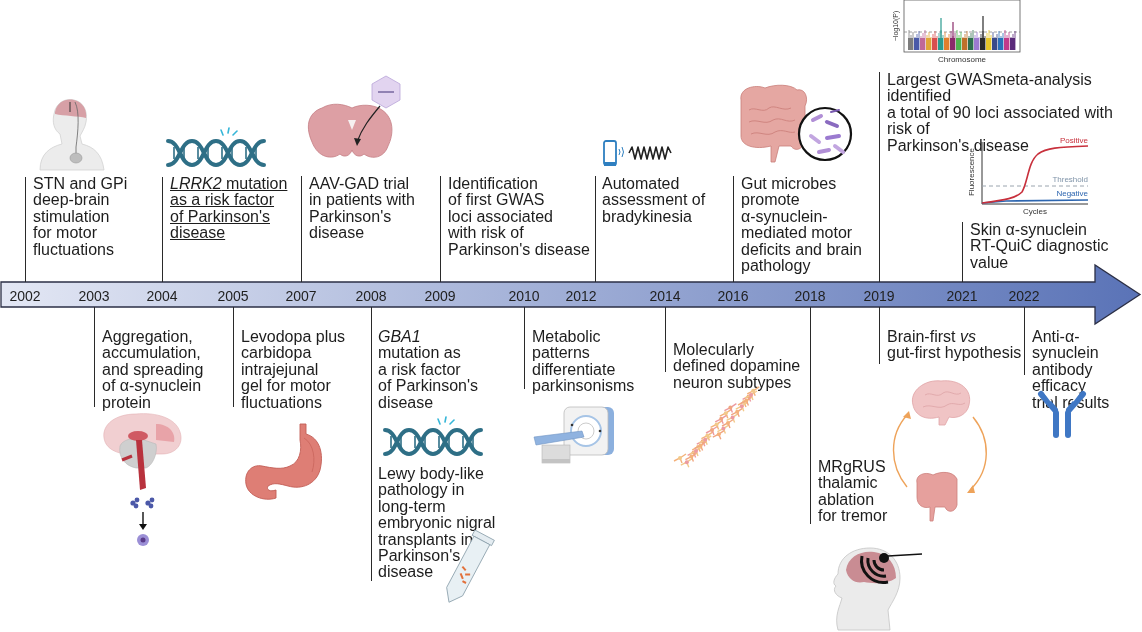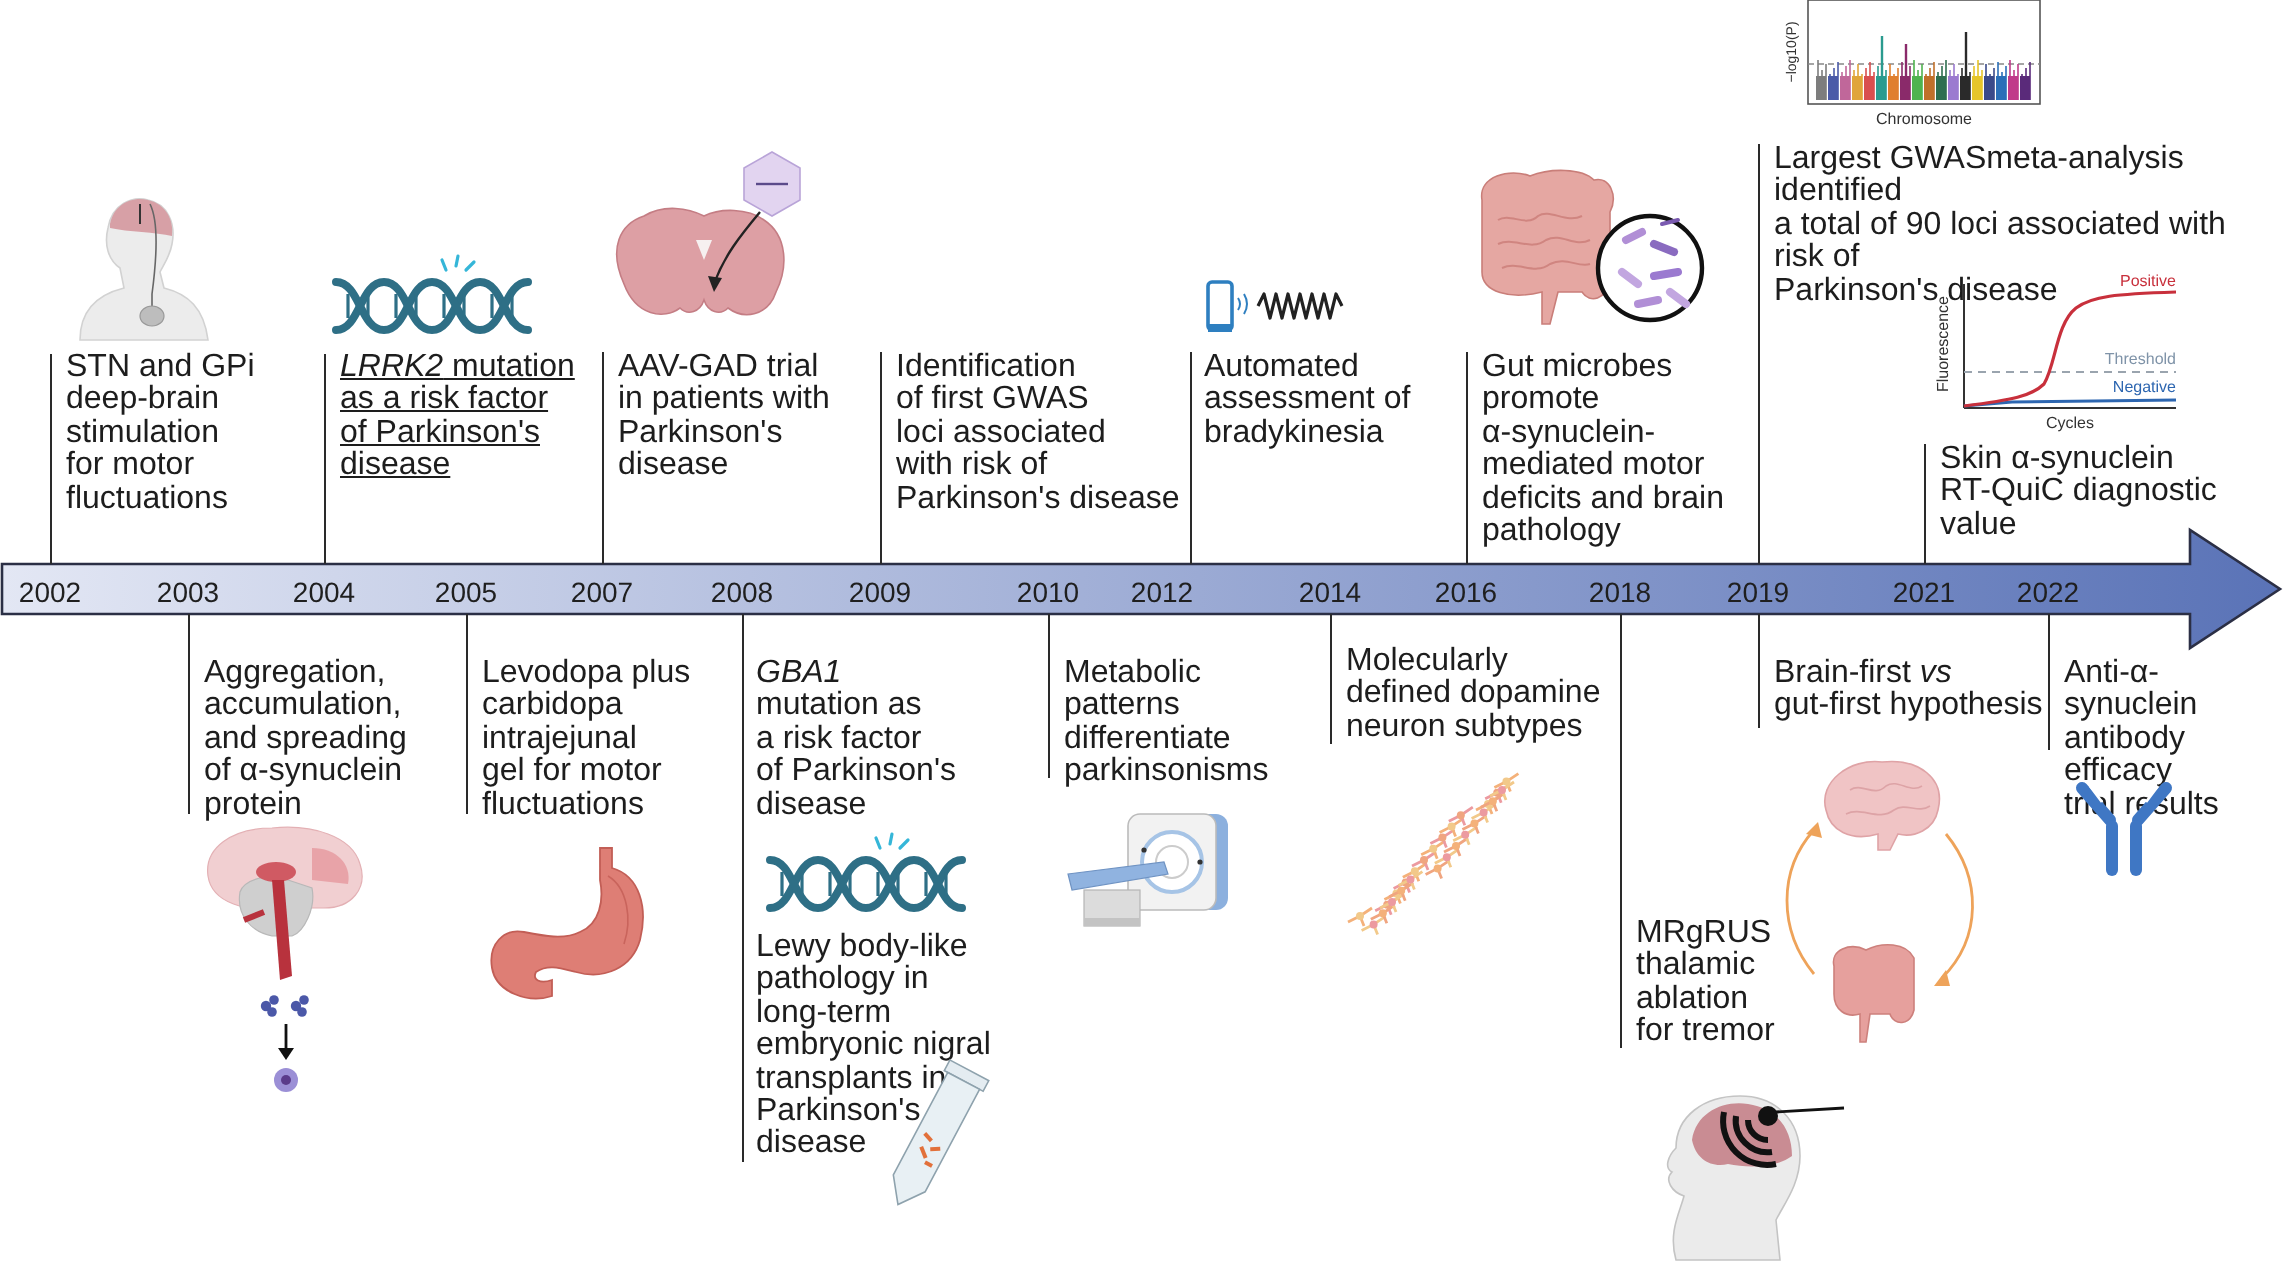--- a/index.html
+++ b/index.html
@@ -348,21 +348,21 @@
   <circle cx="54" cy="26" r="15" fill="#ffffff" stroke="#a6c4e6" stroke-width="2"></circle>
   <circle cx="54" cy="26" r="8" fill="#ffffff" stroke="#ccc" stroke-width="1"></circle>
   <circle cx="40" cy="20" r="1.3" fill="#333"></circle>
     <circle cx="68" cy="26" r="1.3" fill="#333"></circle>
   <polygon points="2,32 50,26 52,32 4,40" fill="#90b3e0" stroke="#6f93c3" stroke-width="0.6"></polygon>
   <rect x="10" y="40" width="28" height="18" fill="#dcdcdc" stroke="#b5b5b5" stroke-width="0.6"></rect>
   <rect x="10" y="54" width="28" height="4" fill="#c3c3c3"></rect>
 </svg>
 
 <div class="vline" style="left:665px;top:307px;height:65px;"></div>
-<div class="event-text" style="left:673px;top:323px;">Molecularly
+<div class="event-text" style="left:673px;top:342px;">Molecularly
 defined dopamine
 neuron subtypes</div>
 <svg width="90" height="90" style="left:672px;top:380px;">
   <g id="neuron-field">
       <path d="M2,81 L8,78 L14,74 M8,78 L10,83" stroke="#f4b17a" stroke-width="1.4" fill="none"></path>
       <circle cx="8" cy="78" r="2" fill="#f2c98a"></circle>
       <path d="M8.8,85.2 L14.8,82.2 L20.8,78.2 M14.8,82.2 L16.8,87.2" stroke="#f2c98a" stroke-width="1.4" fill="none"></path>
       <circle cx="14.8" cy="82.2" r="2" fill="#ec9aa0"></circle>
       <path d="M15.600000000000001,75.4 L21.6,72.4 L27.6,68.4 M21.6,72.4 L23.6,77.4" stroke="#ec9aa0" stroke-width="1.4" fill="none"></path>
       <circle cx="21.6" cy="72.4" r="2" fill="#f0a580"></circle>

